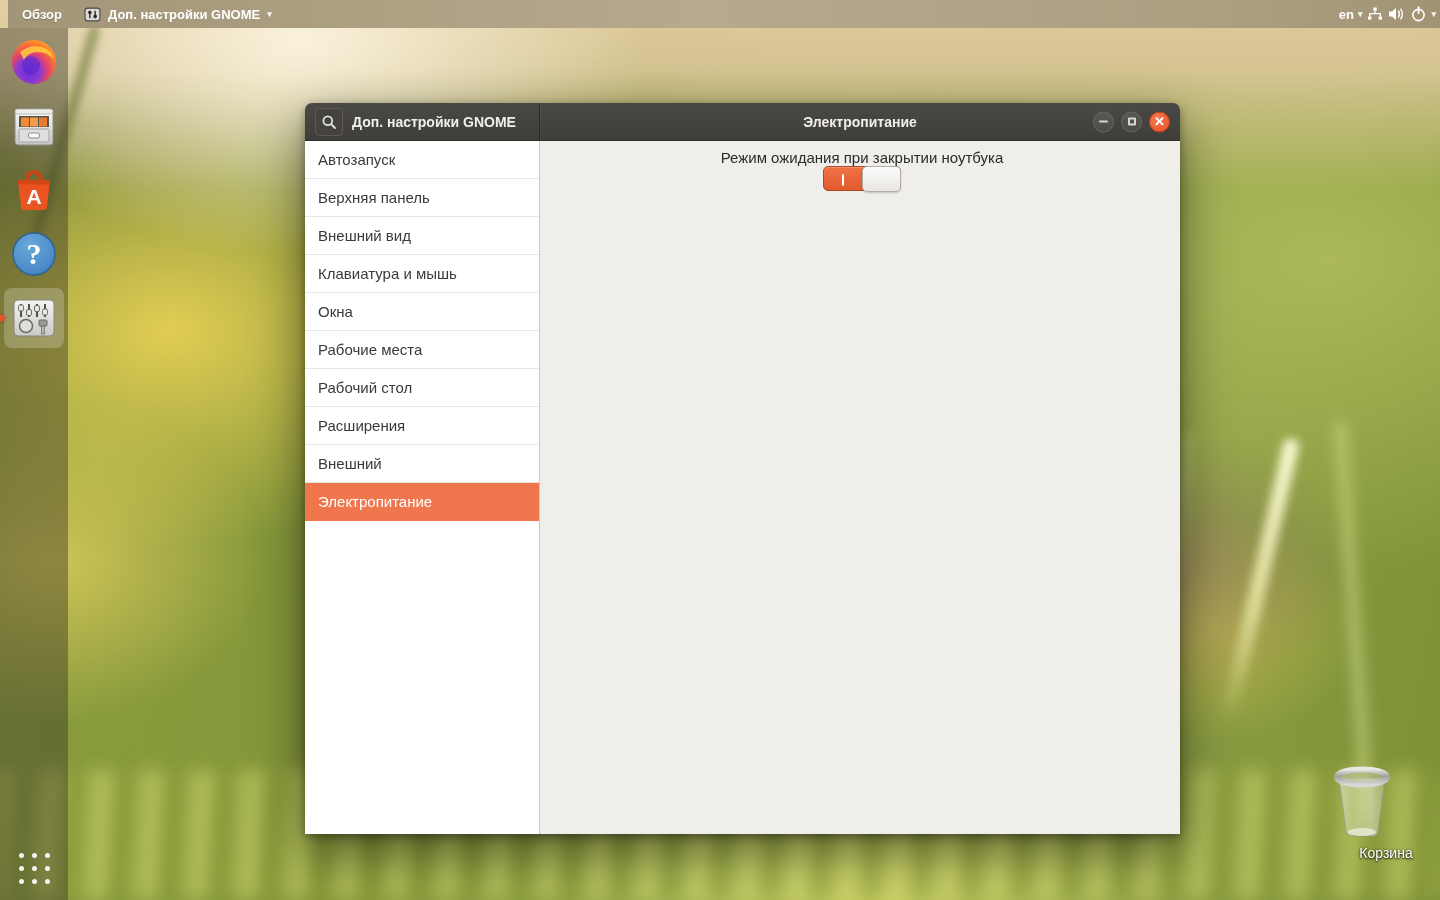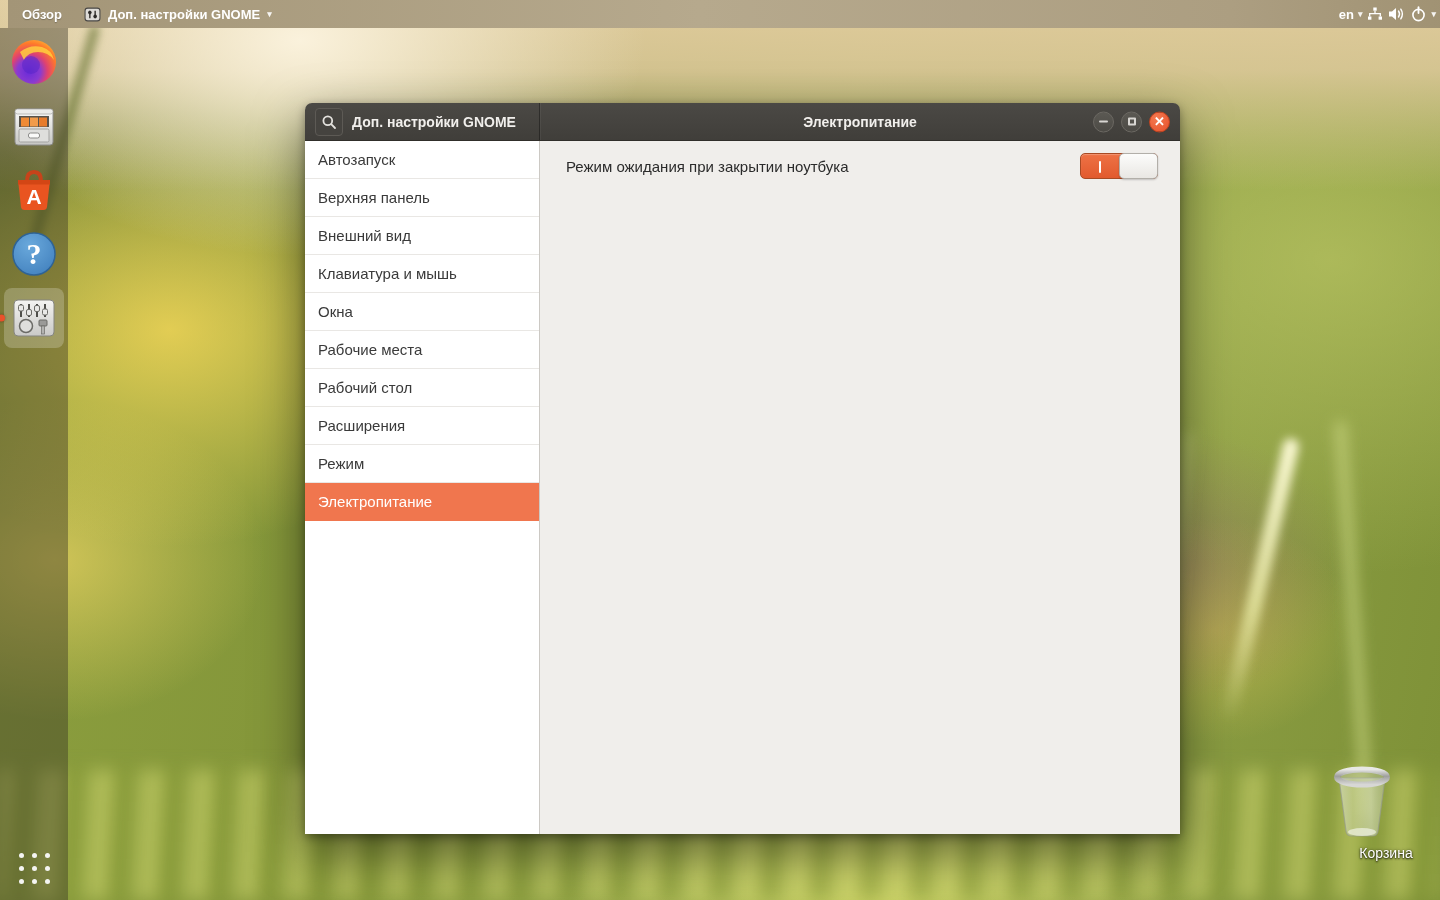--- a/index.html
+++ b/index.html
@@ -82,21 +82,21 @@
   .wc-max span { display:block; width:8px; height:8px; border:2px solid #d8d6d2; border-radius:1px; }
   .wc-close span { color:#ffffff; font-size:13px; font-weight:700; line-height:1; margin-top:-1px; }
 
   .window-body { flex:1; display:flex; min-height:0; }
   .sidebar { width:235px; flex:none; background:#ffffff; border-right:1px solid #ccc9c4; overflow:hidden; }
   .side-item { height:38px; display:flex; align-items:center; padding-left:13px; font-size:15px; color:#3a3a3a;
     border-bottom:1px solid #e9e7e4; cursor:pointer; background:#ffffff; }
   .side-item.selected { background:#f0764e; color:#ffffff; border-bottom-color:#f0764e; }
   .content { flex:1; background:#f0eeeb; }
   .setting-row { height:50px; display:flex; align-items:center; justify-content:space-between;
-    padding:0 22px 0 26px; }
+    padding:8px 22px 0 26px;flex-direction:column; }
   .setting-label { font-size:15px; color:#2b2b2b; }
 
   
   .toggle { position:relative; width:78px; height:26px; border-radius:5px; border:1px solid #a84a24;
     background:linear-gradient(180deg,#ee7245,#e25a2e); cursor:pointer; box-shadow:inset 0 1px 1px rgba(255,255,255,0.25); }
   .toggle-on-mark { position:absolute; left:18px; top:7px; width:2px; height:12px; background:#ffffff; border-radius:1px; }
   .toggle-knob { position:absolute; right:-1px; top:-1px; width:39px; height:26px; border-radius:5px;
     background:linear-gradient(180deg,#fcfcfb,#e9e7e3); border:1px solid #b2afa9; box-shadow:0 1px 2px rgba(0,0,0,0.2); }
 
   
@@ -299,21 +299,21 @@
     <div class="window-body">
       <div class="sidebar">
         <div class="side-item">Автозапуск</div>
         <div class="side-item">Верхняя панель</div>
         <div class="side-item">Внешний вид</div>
         <div class="side-item">Клавиатура и мышь</div>
         <div class="side-item">Окна</div>
         <div class="side-item">Рабочие места</div>
         <div class="side-item">Рабочий стол</div>
         <div class="side-item">Расширения</div>
-        <div class="side-item">Режим</div>
+        <div class="side-item">Внешний</div>
         <div class="side-item selected">Электропитание</div>
       </div>
       <div class="content">
         <div class="setting-row">
           <span class="setting-label">Режим ожидания при закрытии ноутбука</span>
           <span class="toggle">
             <span class="toggle-on-mark"></span>
             <span class="toggle-knob"></span>
           </span>
         </div>

